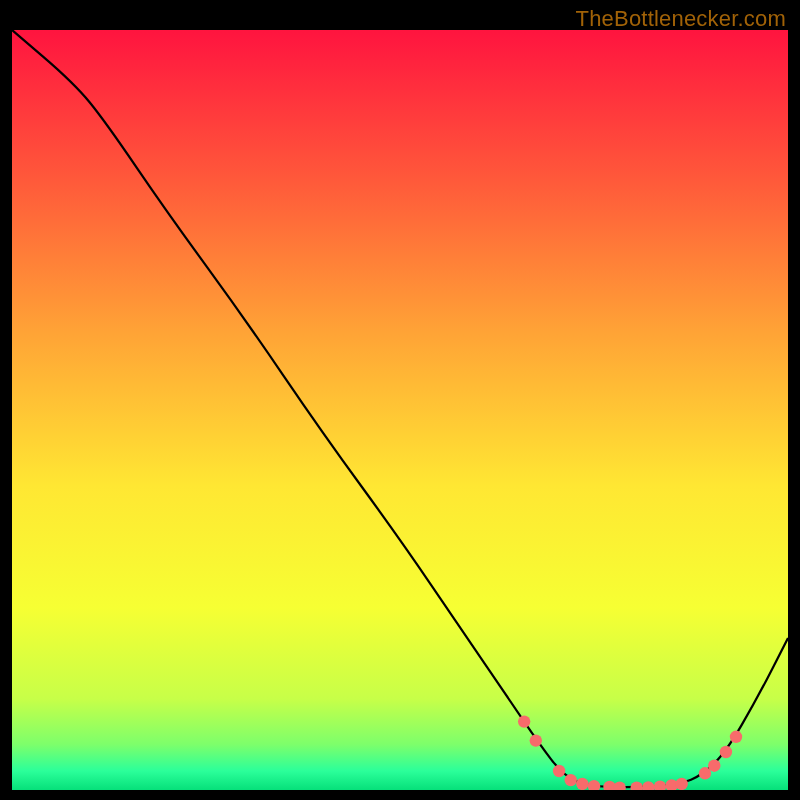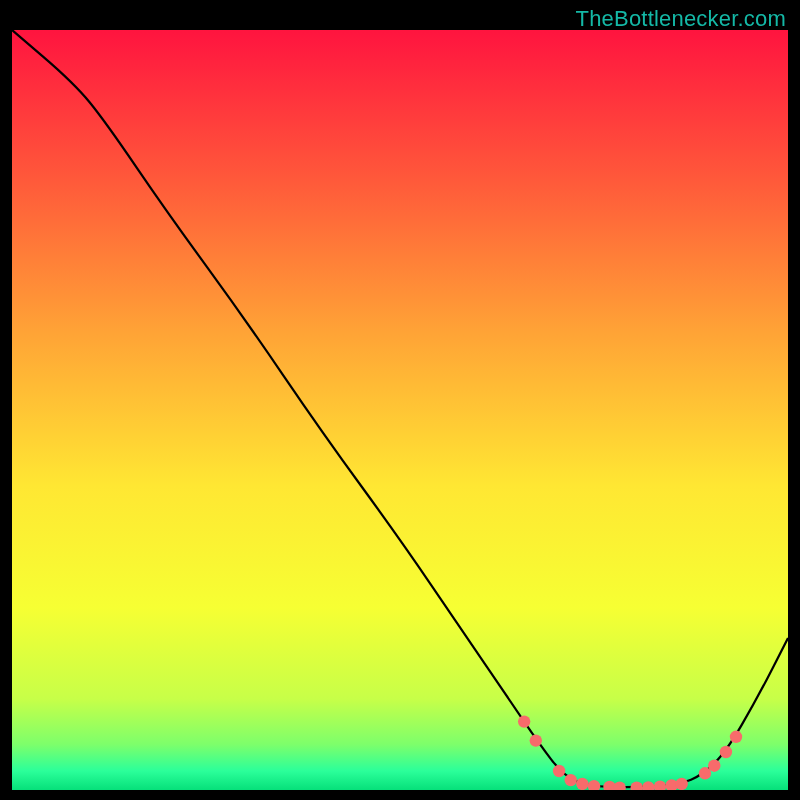--- a/index.html
+++ b/index.html
@@ -24,21 +24,21 @@
     position: absolute;
     left: 0;
     top: 0;
     width: 776px;
     height: 760px;
   }
   .watermark {
     position: absolute;
     top: 6px;
     right: 14px;
-    color: #14b8a6;
+    color: #a16207;
     font-size: 22px;
     letter-spacing: 0.2px;
     font-weight: 400;
   }
   svg { display: block; }
 </style>
 </head>
 <body>
 
 <div class="watermark">TheBottlenecker.com</div>

